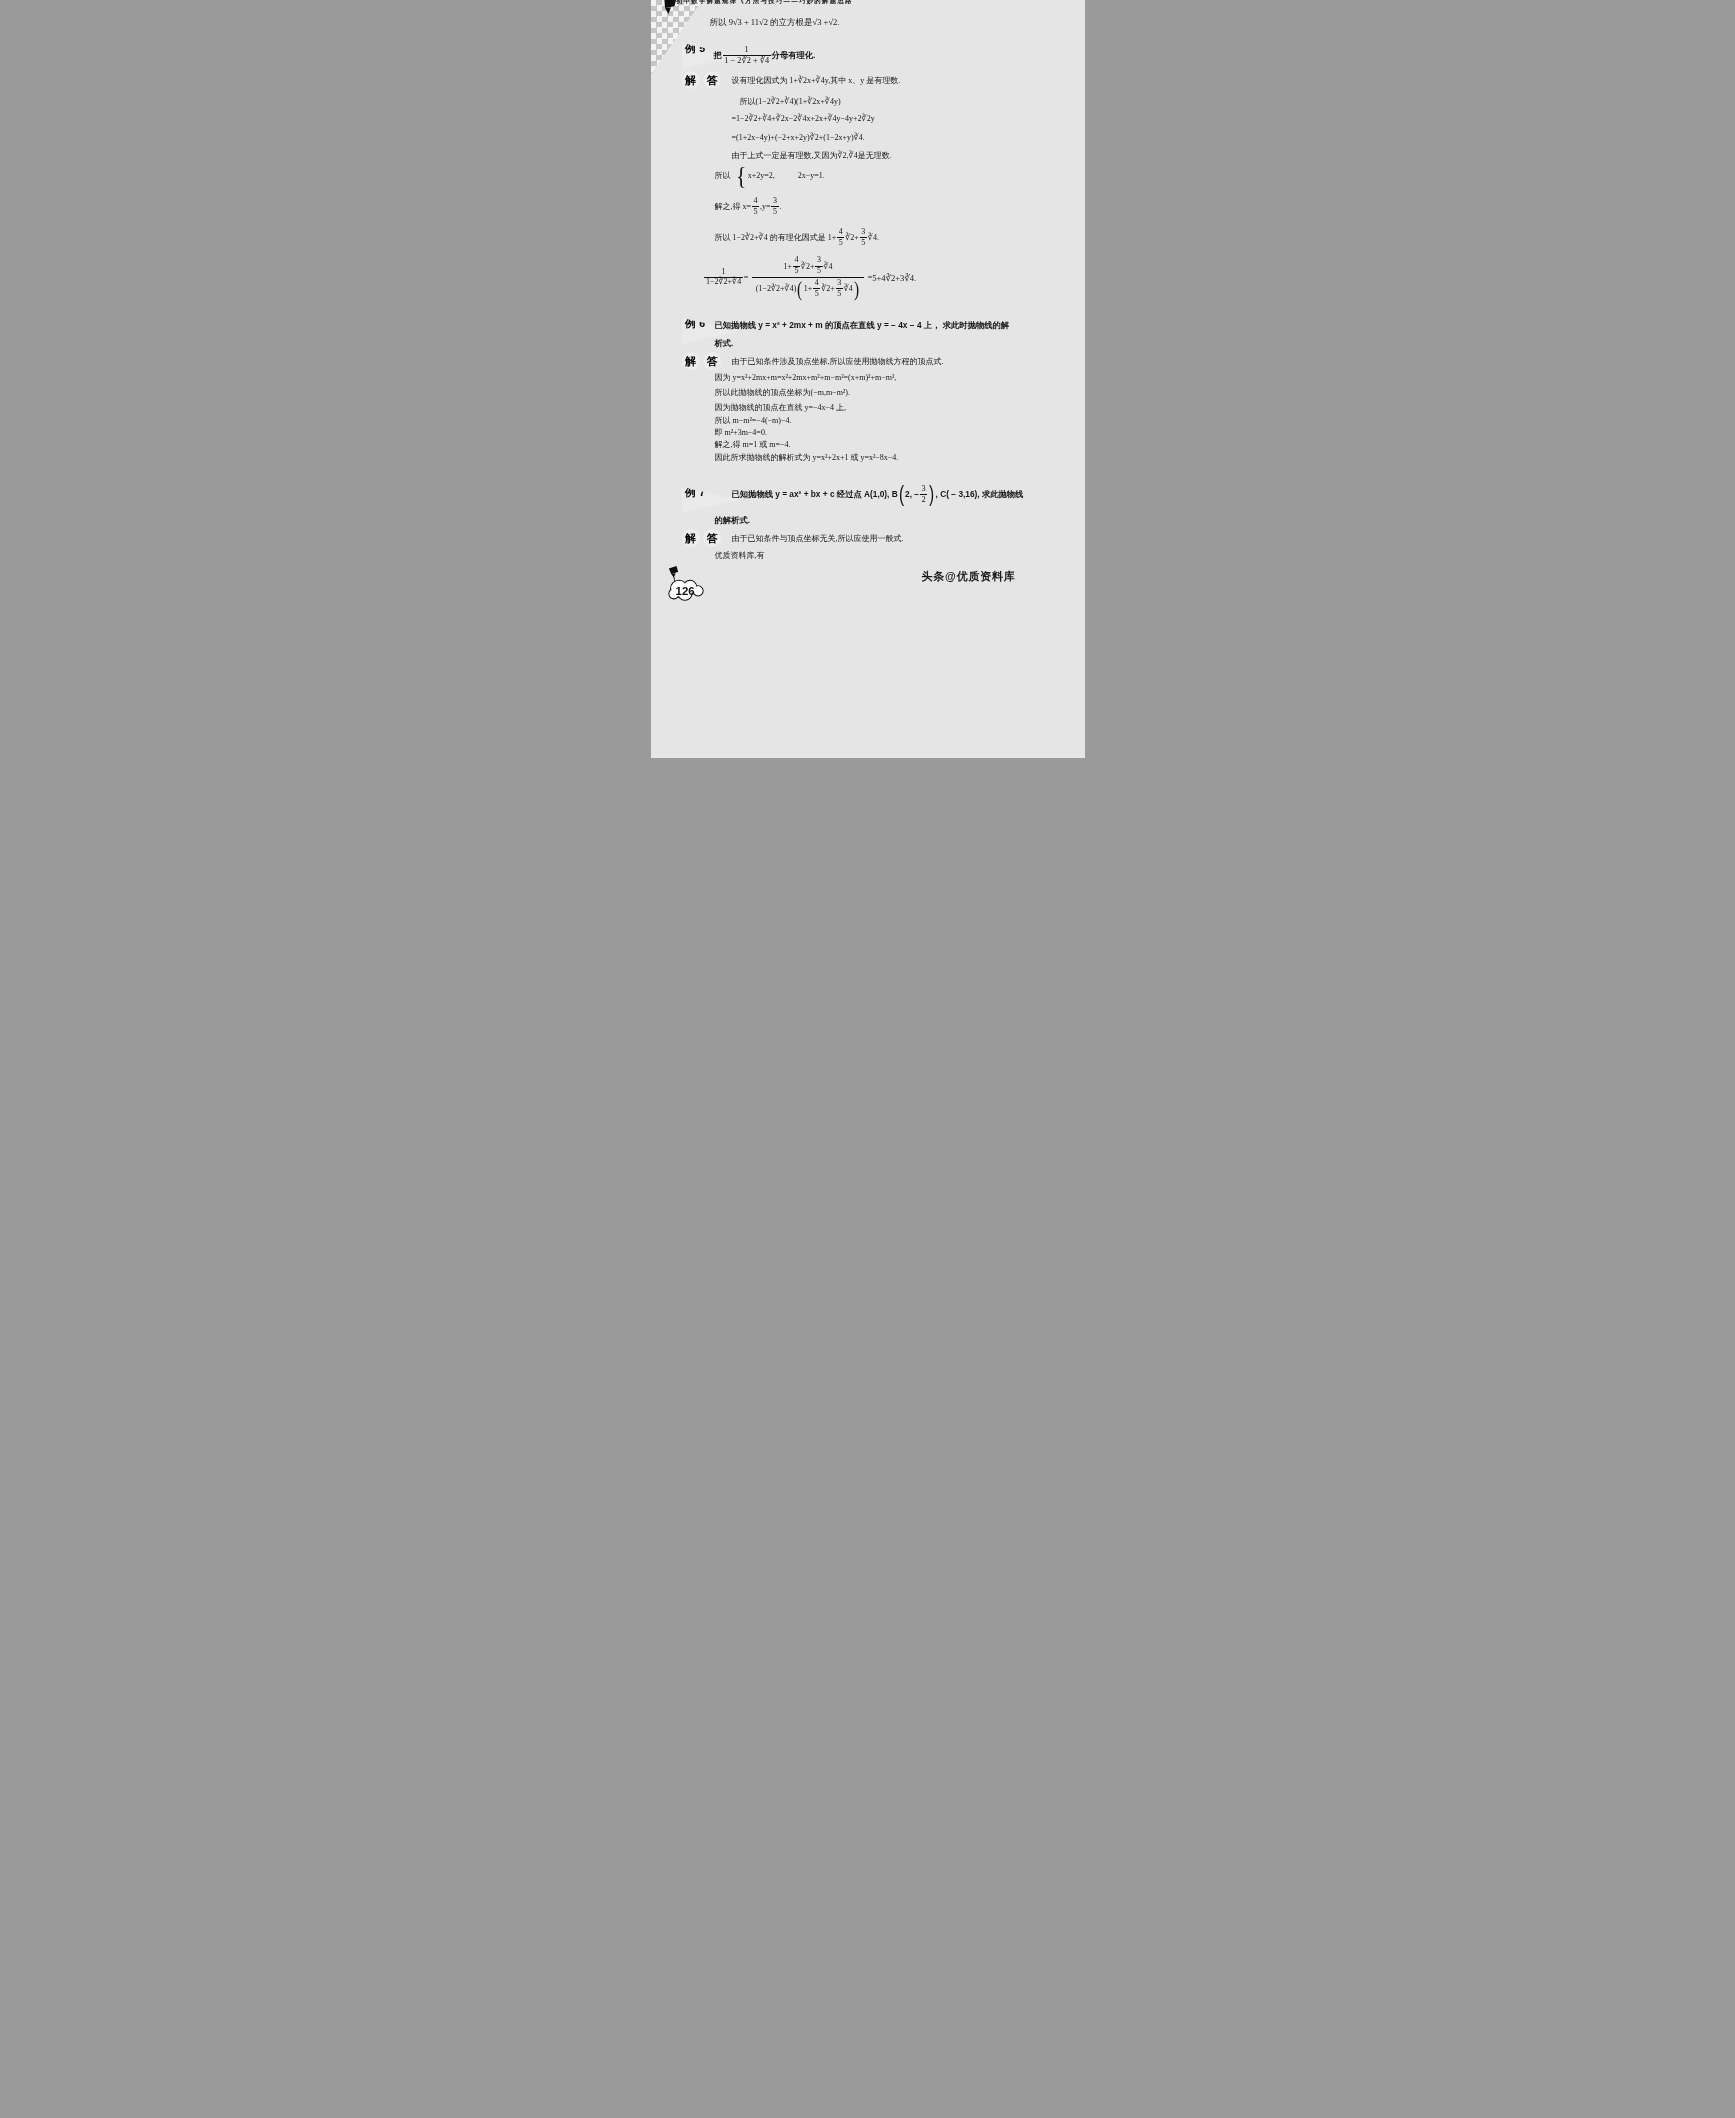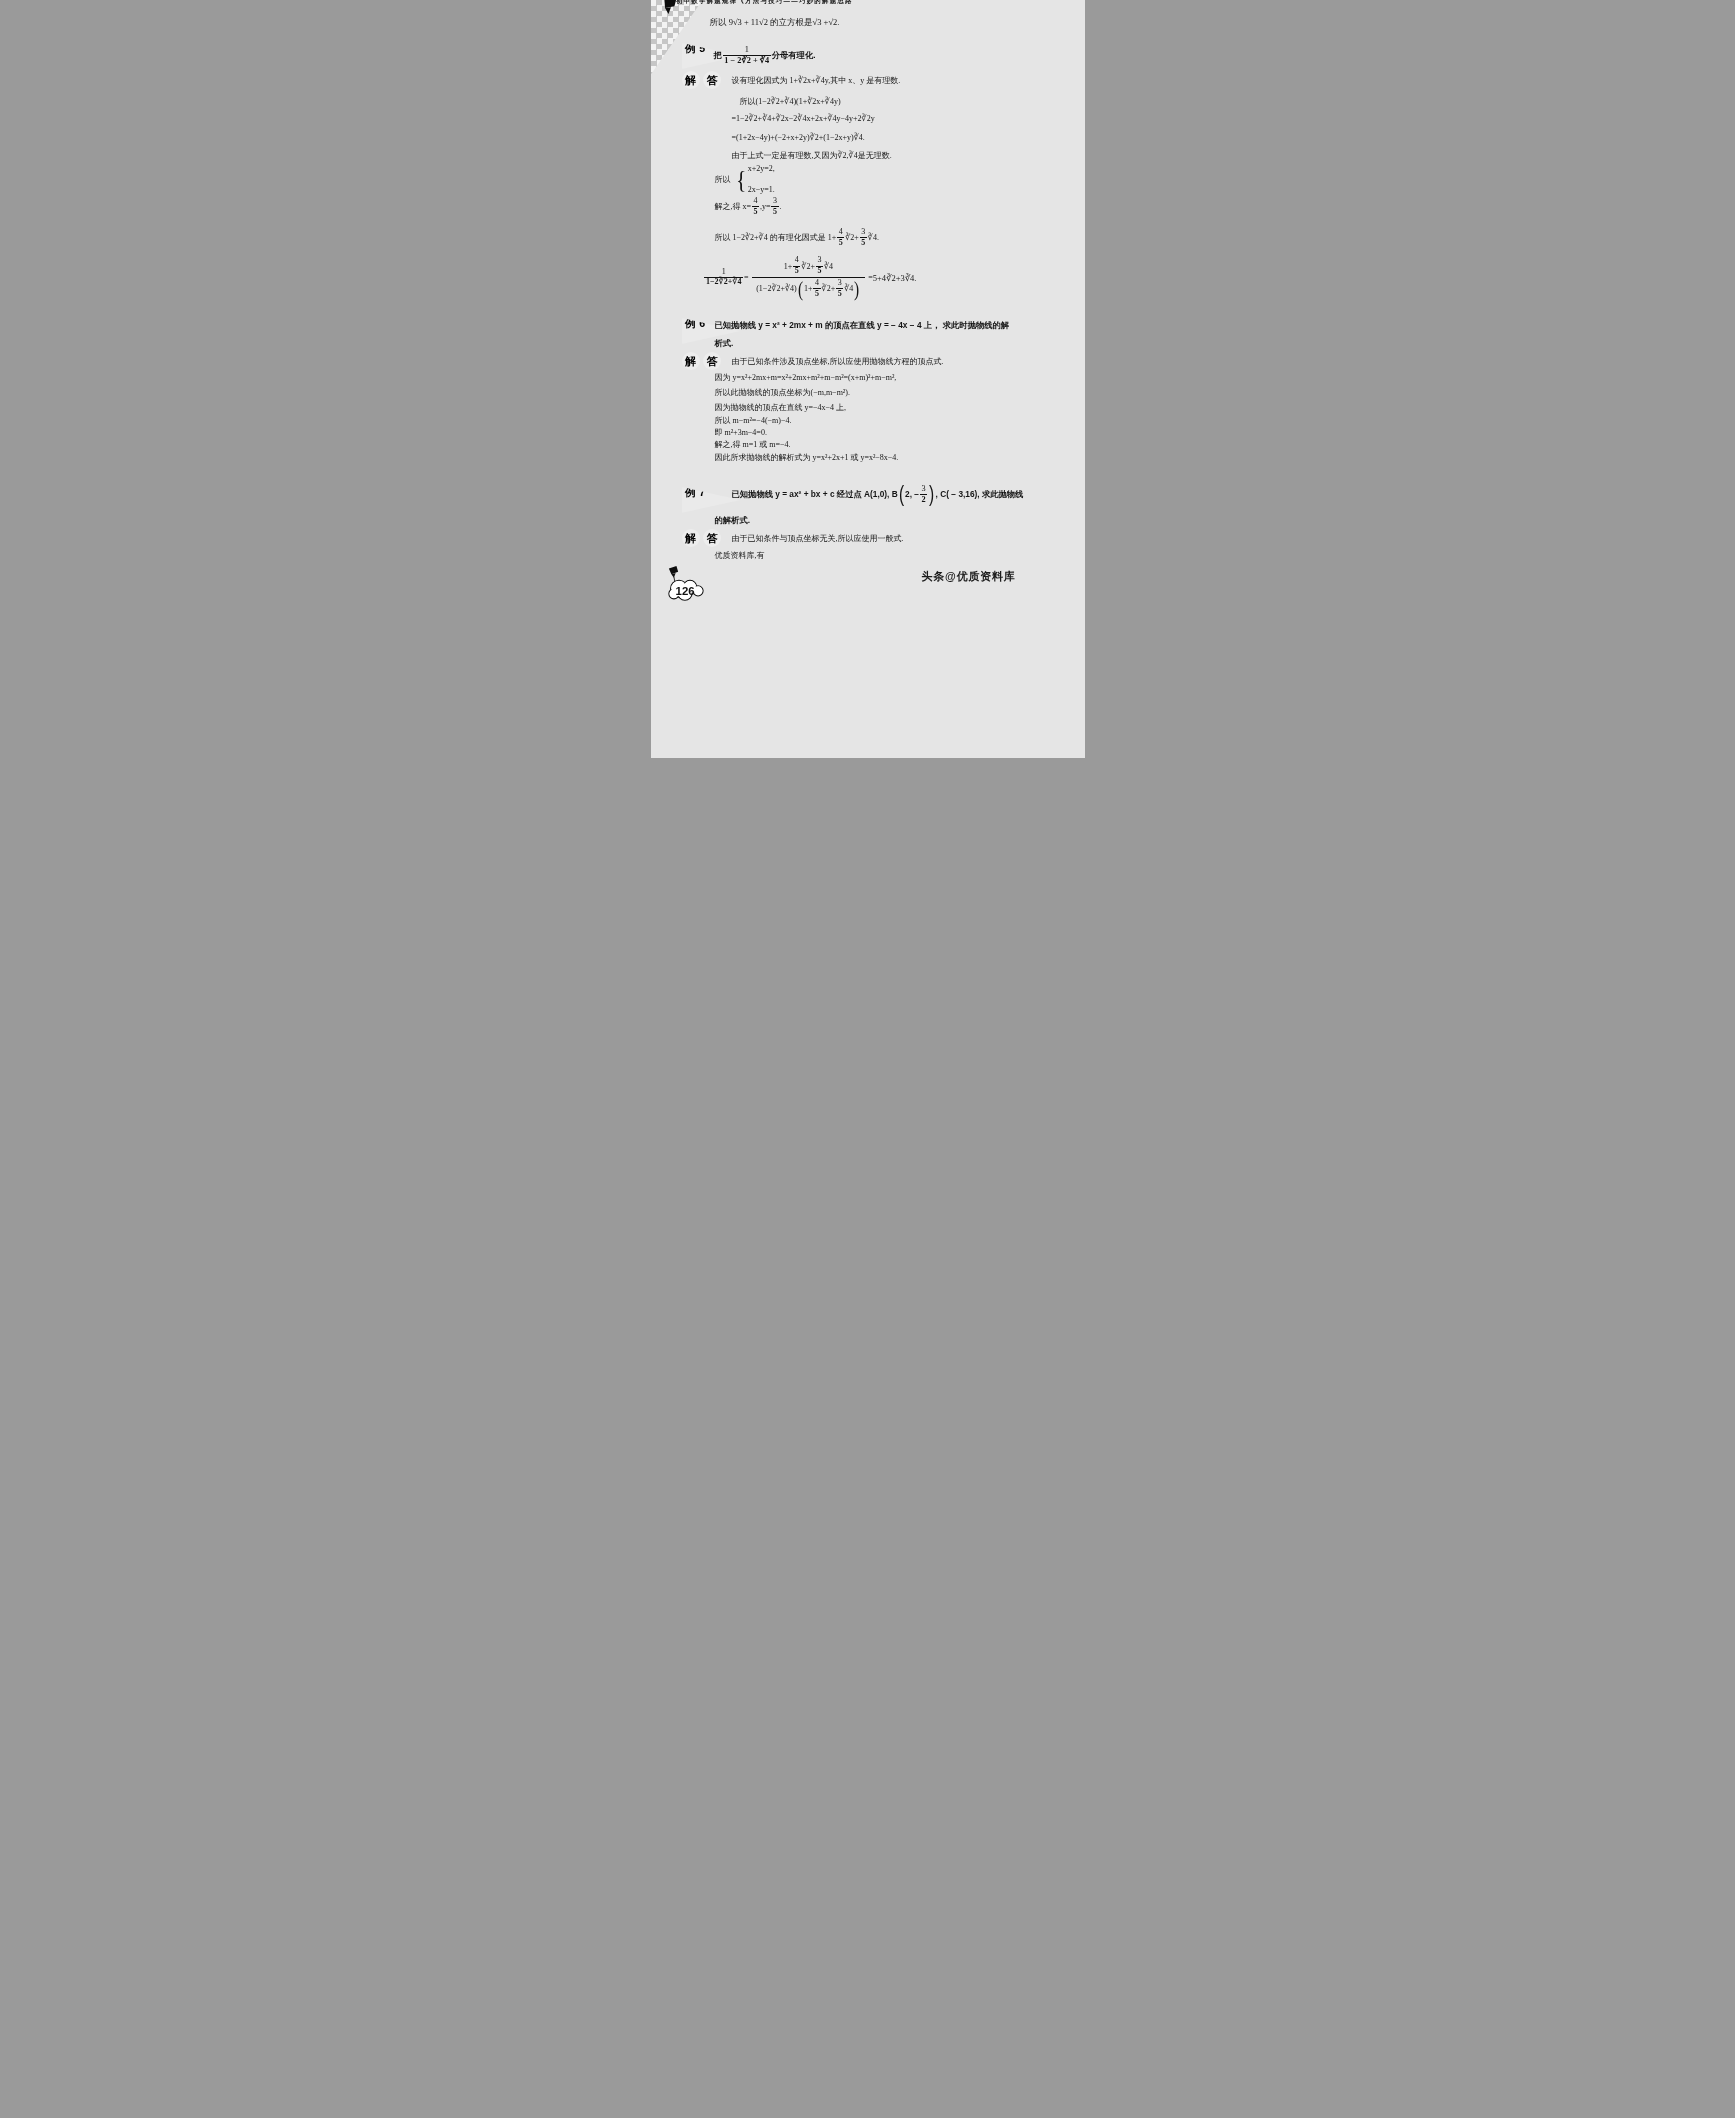--- a/index.html
+++ b/index.html
@@ -41,24 +41,24 @@
     background-size:1.5px 1.5px;
     display:flex; align-items:center; justify-content:center;
     font-family:"Liberation Sans","DejaVu Sans",sans-serif;
     font-weight:700; font-size:11px; color:#000;
   }
   .line { position:absolute; white-space:nowrap; font-size:8px; color:#141414; }
   .prob { font-family:"Liberation Sans","DejaVu Sans",sans-serif; font-weight:600; font-size:8.3px; }
   .row { display:flex; align-items:center; }
   .frac { display:inline-block; vertical-align:middle; text-align:center; line-height:1.1; margin:0 0.8px; }
   .frac .fn { display:block; padding:0 1.7px 0.4px; border-bottom:0.7px solid #111; }
-  .frac .fd { display:block; padding:0.4px 1.7px 0;font-weight:bold; }
+  .frac .fd { display:block; padding:0.4px 1.7px 0; }
   .sys { display:flex; align-items:center; }
   .sys .brace { font-size:25.4px; font-weight:400; line-height:0.9; margin:0 0.8px 0 4.2px; transform:scaleX(0.85); }
-  .sys .eqs { display:flex; flex-direction:column; gap:12px; font-size:8px; }
+  .sys .eqs { display:flex; flex-direction:row; gap:23px; font-size:8px; }
   .bigfrac { display:inline-flex; flex-direction:column; align-items:center; margin:0 3.4px; }
   .bigfrac .bnum, .bigfrac .bden { display:flex; align-items:center; padding:1.3px 4.2px; white-space:nowrap; }
   .bigfrac .bbar { align-self:stretch; border-top:0.8px solid #111; height:0; }
   .bigparen { font-size:22px; font-weight:300; line-height:0.85; transform:scaleX(0.7); display:inline-block; }
   .watermark {
     position:absolute; left:271px; top:569px;
     font-family:"Liberation Sans","DejaVu Sans",sans-serif;
     font-weight:700; font-size:11px; color:#1b1b1b; letter-spacing:0.8px;
   }
   .pagecloud { position:absolute; left:6.8px; top:564px; }

